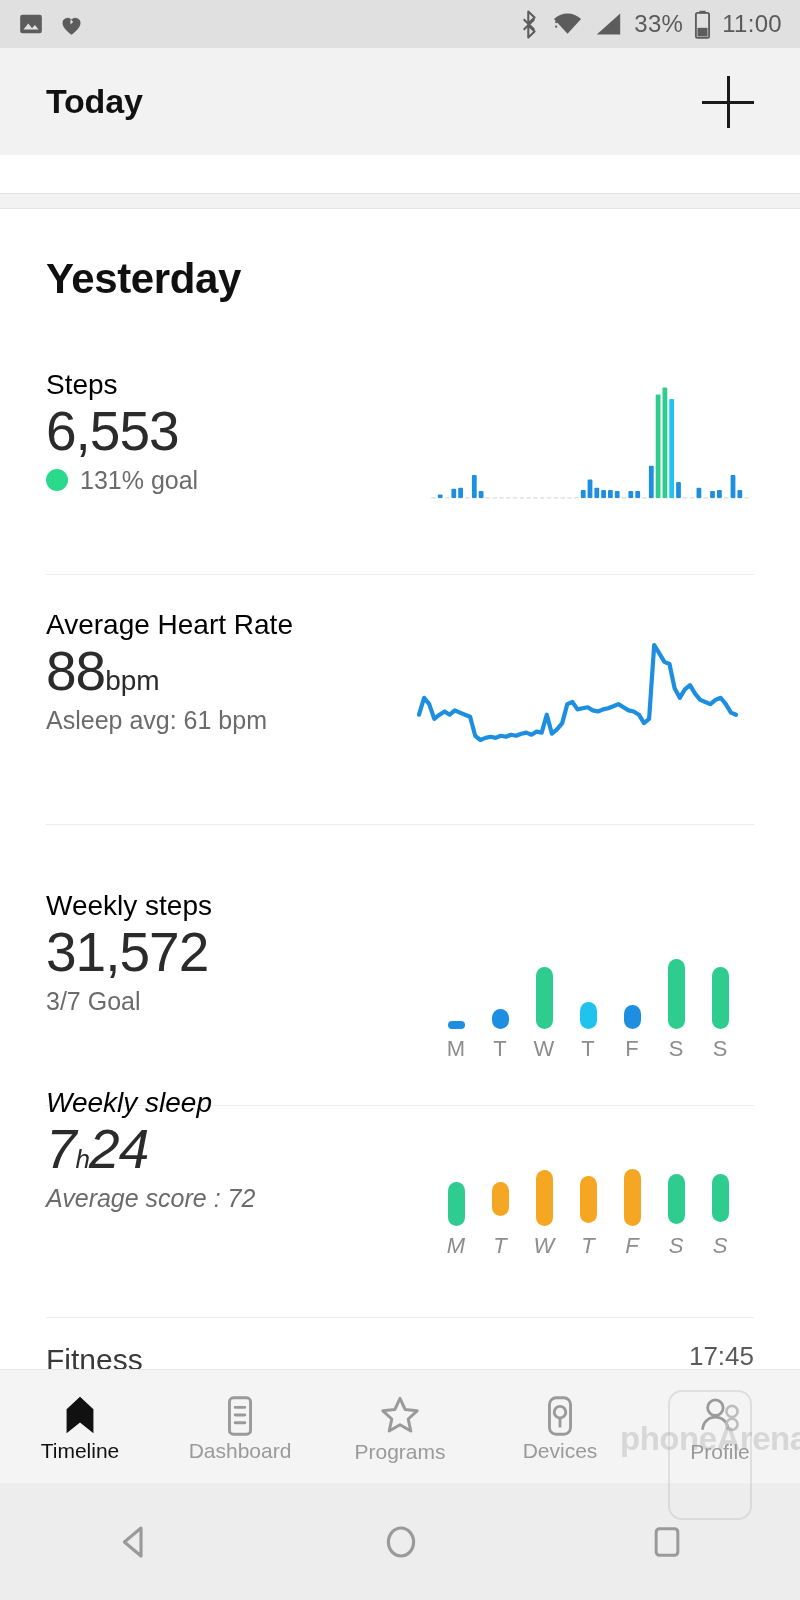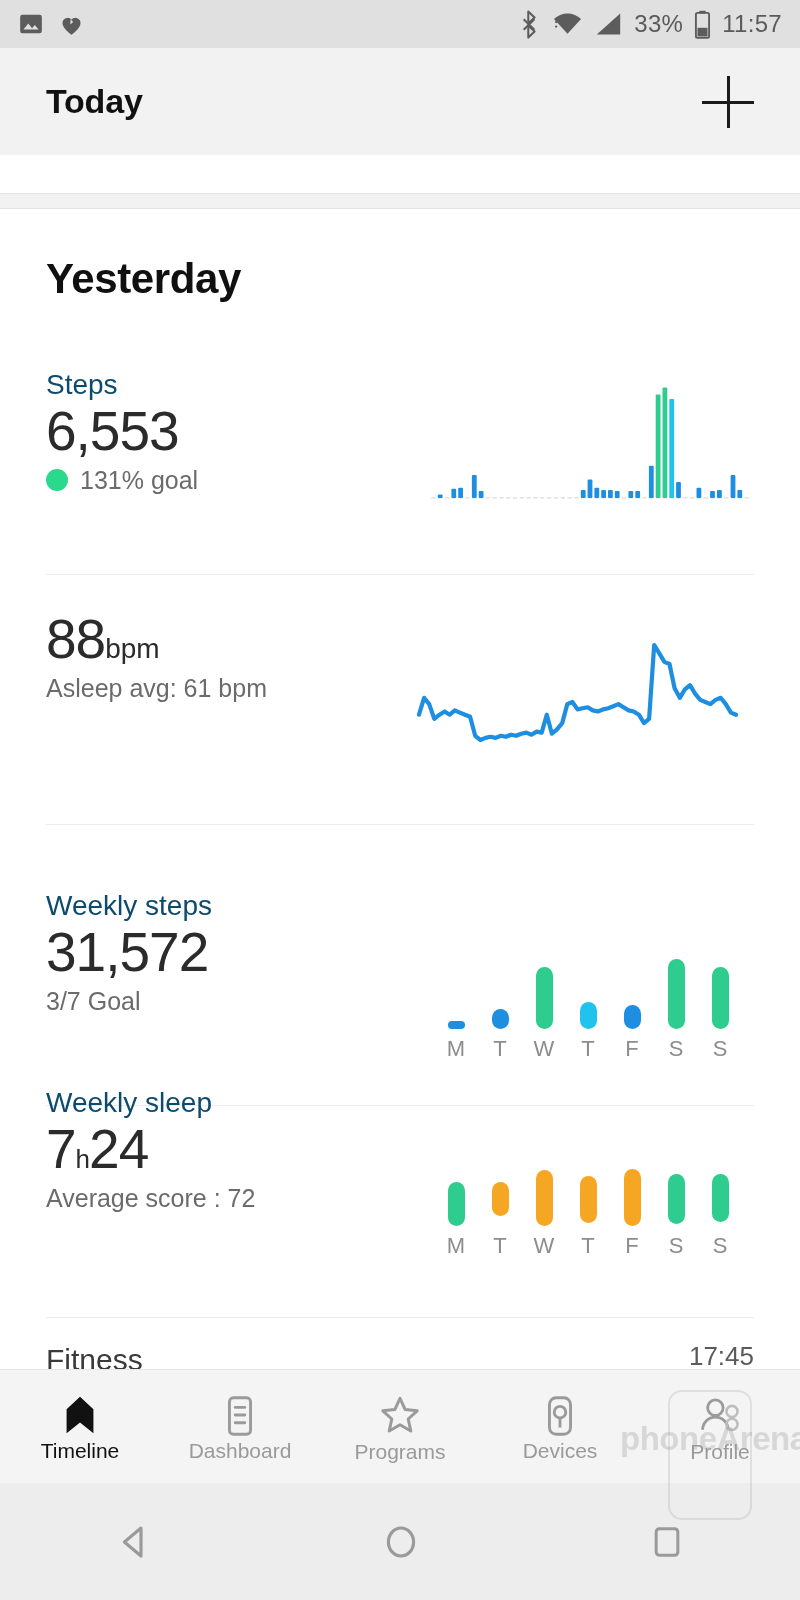--- a/index.html
+++ b/index.html
@@ -41,21 +41,21 @@
 
   
   .content { position:absolute; top:209px; left:0; width:736px; height:1160px; background:#fff; }
   .section-title {
     position:absolute; left:46px; top:46px;
     font-size:42px; font-weight:bold; color:#101010; letter-spacing:-0.4px;
   }
 
   .card { position:absolute; left:0; width:800px; }
   .card-left { position:absolute; left:46px; top:0; }
-  .c-label { font-size:28px; color:#0c4a6e; line-height:1.15; }
+  .c-label { font-size:28px; color:#000000; line-height:1.15; }
   .c-value { font-size:55px; color:#2b2b2b; line-height:1.1; font-weight:400; letter-spacing:-1px; }
   .c-value .unit { font-size:28px; color:#2b2b2b; letter-spacing:0; }
   .c-value .sub-h { font-size:26px; color:#2b2b2b; }
   .c-sub { font-size:25px; color:#6b6b6b; margin-top:4px; }
   .c-sub.goal { display:flex; align-items:center; gap:12px; }
   .goal-dot { width:22px; height:22px; border-radius:50%; background:#2ad98c; display:inline-block; }
 
   .divider { position:absolute; left:46px; width:708px; height:1px; background:#ececec; }
 
   .chart-wrap { position:absolute; }
@@ -138,21 +138,21 @@
           </svg>
       </span>
       <span class="sb-text">33%</span>
       <span class="ico">
         <svg width="17" height="29" viewBox="0 0 12 22">
             <rect x="3.6" y="0.6" width="4.8" height="2" fill="#5c5c5c"></rect>
             <rect x="1" y="2.2" width="10" height="19" rx="1.2" fill="none" stroke="#5c5c5c" stroke-width="1.4"></rect>
             <rect x="2.2" y="13.5" width="7.6" height="6.6" fill="#5c5c5c"></rect>
           </svg>
       </span>
-      <span class="sb-text">11:57</span>
+      <span class="sb-text">11:00</span>
     </div>
   </div>
 
   <div class="appbar">
     <div class="appbar-title">Today</div>
     <div class="appbar-plus"></div>
   </div>
   <div class="whitegap"></div>
   <div class="graystrip"></div>
 
@@ -241,20 +241,21 @@
             <rect x="287.0" y="111.0" width="4.8" height="8.1" rx="1" fill="#1e8fe0"></rect>
             <rect x="300.6" y="96.0" width="4.8" height="23.0" rx="1" fill="#1e8fe0"></rect>
             <rect x="307.4" y="111.0" width="4.8" height="8.1" rx="1" fill="#1e8fe0"></rect>
           </svg>
       </div>
       <div class="divider" style="top:205px;"></div>
     </div>
 
     <div class="card" style="top:400px; height:240px;">
       <div class="card-left">
+        <div class="c-label">Average Heart Rate</div>
         <div class="c-value">
           <span>88</span><span class="unit">bpm</span>
         </div>
         <div class="c-sub">Asleep avg: 61 bpm</div>
       </div>
       <div class="chart-wrap" style="left:415px; top:18px;">
         <svg id="svg-hr" width="325" height="125" viewBox="0 0 325 125">
             <polyline points="4.0,87.7 9.1,70.8 14.2,77.1 19.3,91.9 24.5,87.7 29.6,84.5 34.7,87.7 39.8,83.4 44.9,85.6 50.0,87.7 55.1,89.8 60.2,108.8 65.4,113.0 70.5,110.9 75.6,109.8 80.7,110.9 85.8,108.8 90.9,109.8 96.0,107.7 101.1,108.8 106.3,106.7 111.4,105.6 116.5,107.7 121.6,104.6 126.7,105.6 131.8,87.7 136.9,106.7 142.0,102.4 147.2,96.1 152.3,77.1 157.4,75.0 162.5,82.4 167.6,81.3 172.7,80.3 177.8,83.4 183.0,84.5 188.1,82.4 193.2,81.3 198.3,79.2 203.4,77.1 208.5,80.3 213.6,83.4 218.7,84.5 223.9,87.7 229.0,96.1 234.1,91.9 239.2,18.0 244.3,26.4 249.4,34.9 254.5,37.0 259.6,61.3 264.8,70.8 269.9,62.3 275.0,58.1 280.1,66.6 285.2,72.9 290.3,75.0 295.4,77.1 300.5,72.9 305.7,70.8 310.8,77.1 315.9,85.6 321.0,87.7" fill="none" stroke="#1e8fe0" stroke-width="4.2" stroke-linejoin="round" stroke-linecap="round"></polyline>
           </svg>
       </div>
@@ -307,21 +308,21 @@
           <div class="weekcol">
             <div style="height:48.0px"></div>
             <div class="weekbar" style="height:62.0px;background:#2ecc8f"></div>
             <div style="height:0.0px"></div>
             <div class="weeklabel">S</div>
           </div>
         </div>
       <div class="divider" style="top:215px;"></div>
     </div>
 
-    <div class="card" style="top:878px; height:230px;">
+    <div class="card" style="top:878px; height:230px;font-style:italic;">
       <div class="card-left">
         <div class="c-label">Weekly sleep</div>
         <div class="c-value">
           <span>7</span><span class="sub-h">h</span><span>24</span>
         </div>
         <div class="c-sub">Average score : 72</div>
       </div>
       <div class="weekbars" id="bars-wsleep" style="left:434px; top:30px; height:140px;">
           <div class="weekcol">
             <div style="height:66.0px"></div>

